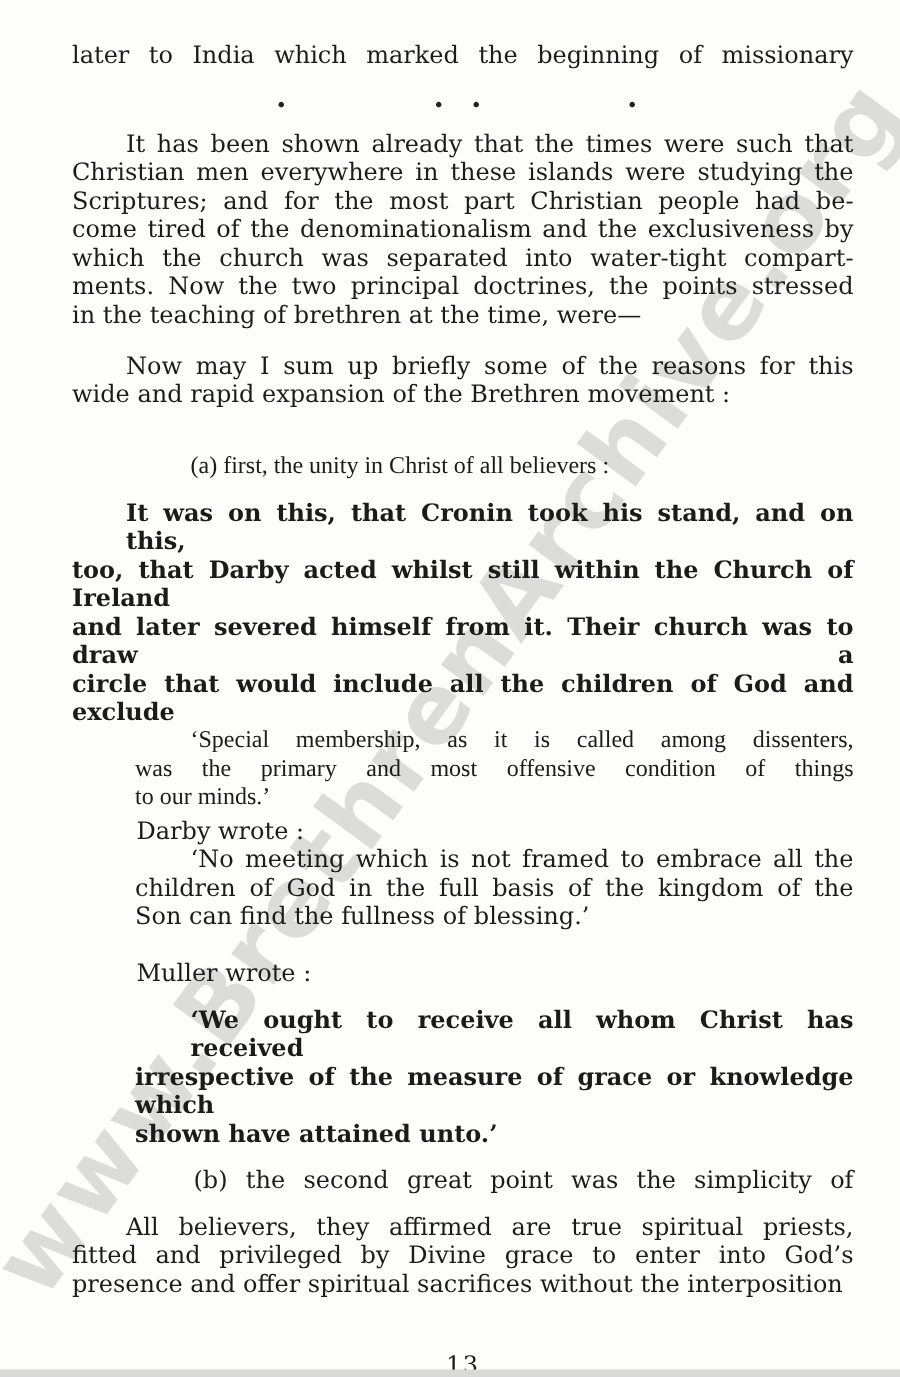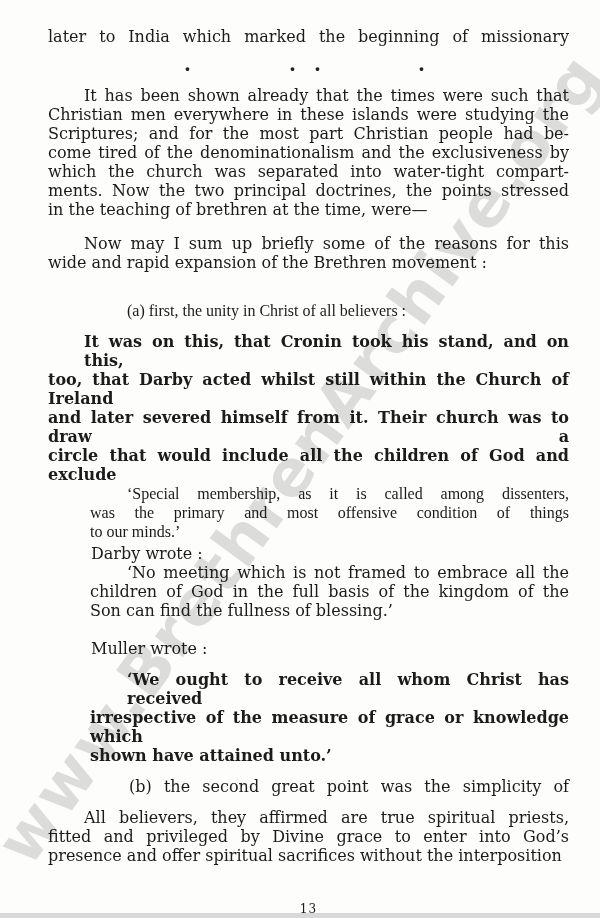--- a/index.html
+++ b/index.html
@@ -46,21 +46,21 @@
     line-height: 20px;
     font-weight: bold;
     color: #222222;
   }
   .separator .dot:nth-child(1) { left: 136px; }
   .separator .dot:nth-child(2) { left: 241px; }
   .separator .dot:nth-child(3) { left: 266px; }
   .separator .dot:nth-child(4) { left: 370px; }
   .page-number {
     text-align: center;
-    font-size: 12px;
+    font-size: 16px;
     line-height: 19px;
     letter-spacing: 1px;
   }
   .watermark {
     position: absolute;
     z-index: 0;
     left: 50%; top: 50%;
     transform: translate(-50%, -50%) rotate(-54deg);
     font-family: "DejaVu Sans", "Liberation Sans", sans-serif;
     font-weight: bold;

